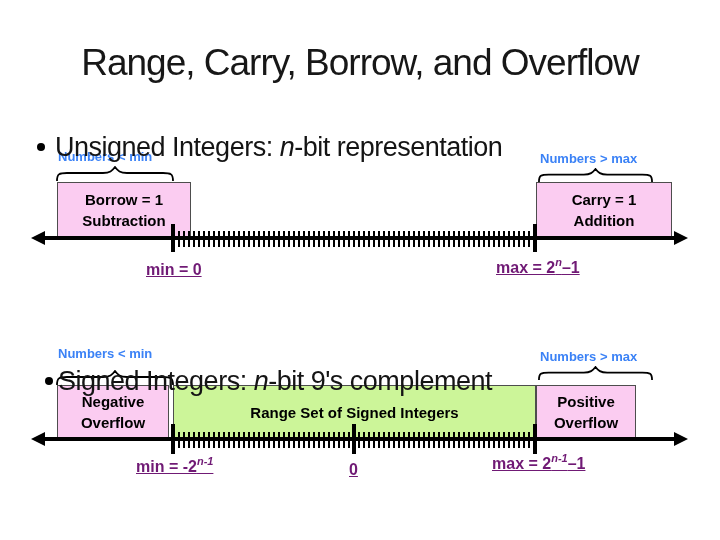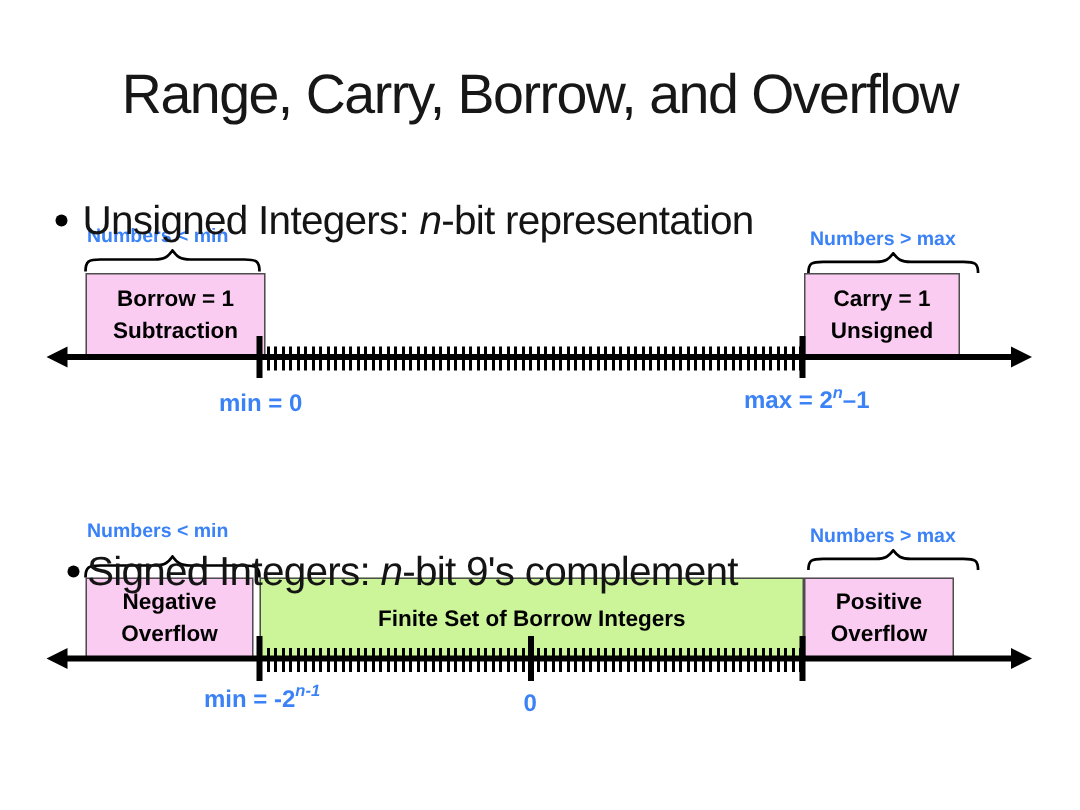--- a/index.html
+++ b/index.html
@@ -22,21 +22,21 @@
   .box .l2{margin-top:4px;}
   .pink{background:var(--pink);}
   .green{background:var(--green);}
   .axis{position:absolute;height:4px;background:#000;z-index:3;}
   .arrowhead{position:absolute;width:0;height:0;border-top:7px solid transparent;border-bottom:7px solid transparent;z-index:3;}
   .arrowhead.left{border-right:14px solid #000;}
   .arrowhead.right{border-left:14px solid #000;}
   .comb{position:absolute;z-index:2;
         background:repeating-linear-gradient(90deg,#000 0,#000 2px,transparent 2px,transparent 5px);}
   .big-tick{position:absolute;width:4px;background:#000;z-index:4;}
-  .vlabel{position:absolute;font-size:16px;font-weight:700;white-space:nowrap;z-index:5;color:#3b82f6;}
+  .vlabel{position:absolute;font-size:16px;font-weight:700;white-space:nowrap;z-index:5;color:#701a75;text-decoration:underline;}
   .vlabel .sup{font-size:11px;font-style:italic;position:relative;top:-7px;}
 </style>
 </head>
 <body>
 
 <div class="slide">
 
   <div class="title">Range, Carry, Borrow, and Overflow</div>
 
   <span class="bullet-dot" style="left:37px;top:143px;"></span>
@@ -45,27 +45,27 @@
   <div class="small-label" style="left:58px;top:149px;">Numbers &lt; min</div>
   <div class="small-label" style="left:540px;top:151px;">Numbers &gt; max</div>
 
   <svg class="brace" style="left:55px;top:166px;" width="120" height="16" viewBox="0 0 120 16" preserveAspectRatio="none">
     <path d="M2,15 C2,8 4,7 12,7 L48,7 C55,7 57,5 60,1 C63,5 65,7 72,7 L108,7 C116,7 118,8 118,15" fill="none" stroke="#000" stroke-width="1.8" vector-effect="non-scaling-stroke"></path>
   </svg>
   <svg class="brace" style="left:537px;top:168px;" width="117" height="15" viewBox="0 0 120 16" preserveAspectRatio="none">
     <path d="M2,15 C2,8 4,7 12,7 L48,7 C55,7 57,5 60,1 C63,5 65,7 72,7 L108,7 C116,7 118,8 118,15" fill="none" stroke="#000" stroke-width="1.8" vector-effect="non-scaling-stroke"></path>
   </svg>
 
-  <div class="box pink" style="left:57px;top:182px;width:120px;height:55px;text-align:center;">
+  <div class="box pink" style="left:57px;top:182px;width:134px;height:55px;text-align:center;">
     <div>Borrow = 1</div>
     <div class="l2">Subtraction</div>
   </div>
-  <div class="box pink" style="left:536px;top:182px;width:104px;height:55px;">
+  <div class="box pink" style="left:536px;top:182px;width:136px;height:55px;">
     <div>Carry = 1</div>
-    <div class="l2">Unsigned</div>
+    <div class="l2">Addition</div>
   </div>
 
   <div class="comb" style="left:173px;top:231px;width:362px;height:16px;"></div>
   <div class="axis" style="left:42px;top:236px;width:634px;"></div>
   <div class="arrowhead left" style="left:31px;top:231px;"></div>
   <div class="arrowhead right" style="left:674px;top:231px;"></div>
   <div class="big-tick" style="left:171px;top:224px;height:28px;"></div>
   <div class="big-tick" style="left:533px;top:224px;height:28px;"></div>
 
   <div class="vlabel" style="left:146px;top:261px;">min = 0</div>
@@ -82,31 +82,32 @@
   </svg>
 
   <span class="bullet-dot" style="left:45px;top:377px;"></span>
   <div class="bullet-text" style="left:58px;top:366px;"><span>Signed Integers: </span><i>n</i><span>-bit 9's complement</span></div>
 
   <div class="box pink" style="left:57px;top:385px;width:112px;height:54px;">
     <div>Negative</div>
     <div class="l2">Overflow</div>
   </div>
   <div class="box green" style="left:173px;top:385px;width:363px;height:54px;">
-    <div>Finite Set of Borrow Integers</div>
+    <div>Range Set of Signed Integers</div>
   </div>
   <div class="box pink" style="left:536px;top:385px;width:100px;height:54px;">
     <div>Positive</div>
     <div class="l2">Overflow</div>
   </div>
 
   <div class="comb" style="left:173px;top:432px;width:362px;height:16px;"></div>
   <div class="axis" style="left:42px;top:437px;width:634px;"></div>
   <div class="arrowhead left" style="left:31px;top:432px;"></div>
   <div class="arrowhead right" style="left:674px;top:432px;"></div>
   <div class="big-tick" style="left:171px;top:424px;height:30px;"></div>
   <div class="big-tick" style="left:352px;top:424px;height:30px;"></div>
   <div class="big-tick" style="left:533px;top:424px;height:30px;"></div>
 
   <div class="vlabel" style="left:136px;top:458px;"><span>min = -2</span><span class="sup">n-1</span></div>
   <div class="vlabel" style="left:349px;top:461px;">0</div>
+  <div class="vlabel" style="left:492px;top:455px;"><span>max = 2</span><span class="sup">n-1</span><span>–1</span></div>
 
 </div>
 
 </body></html>

